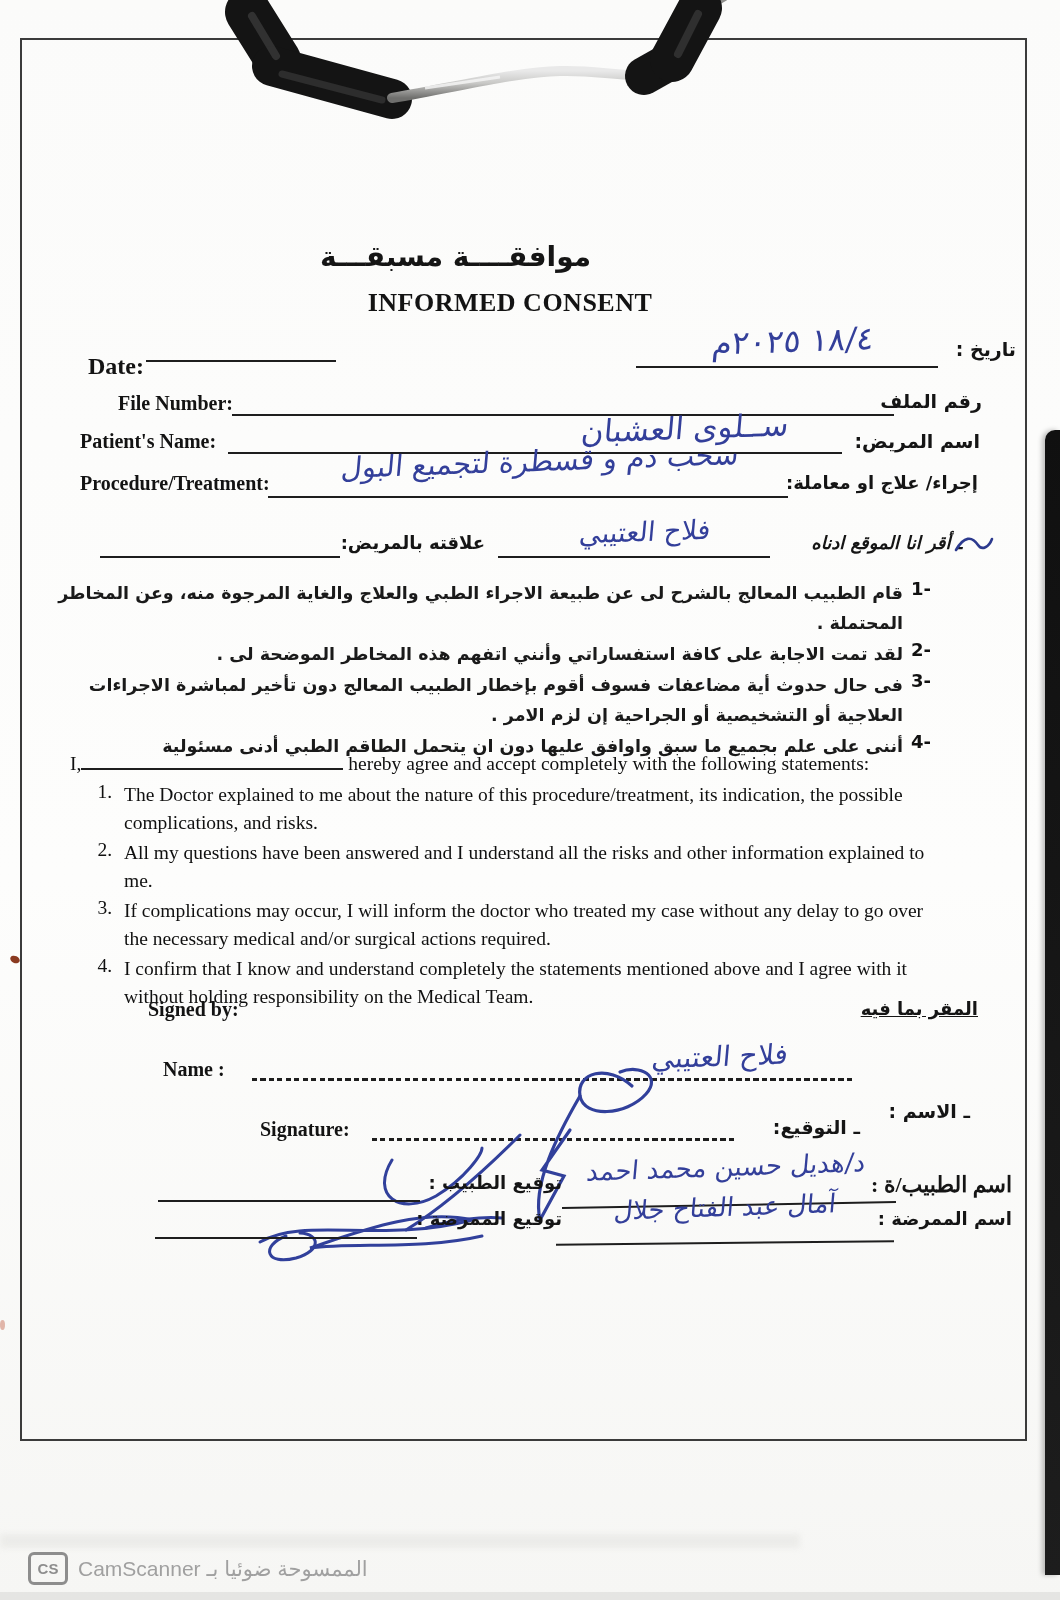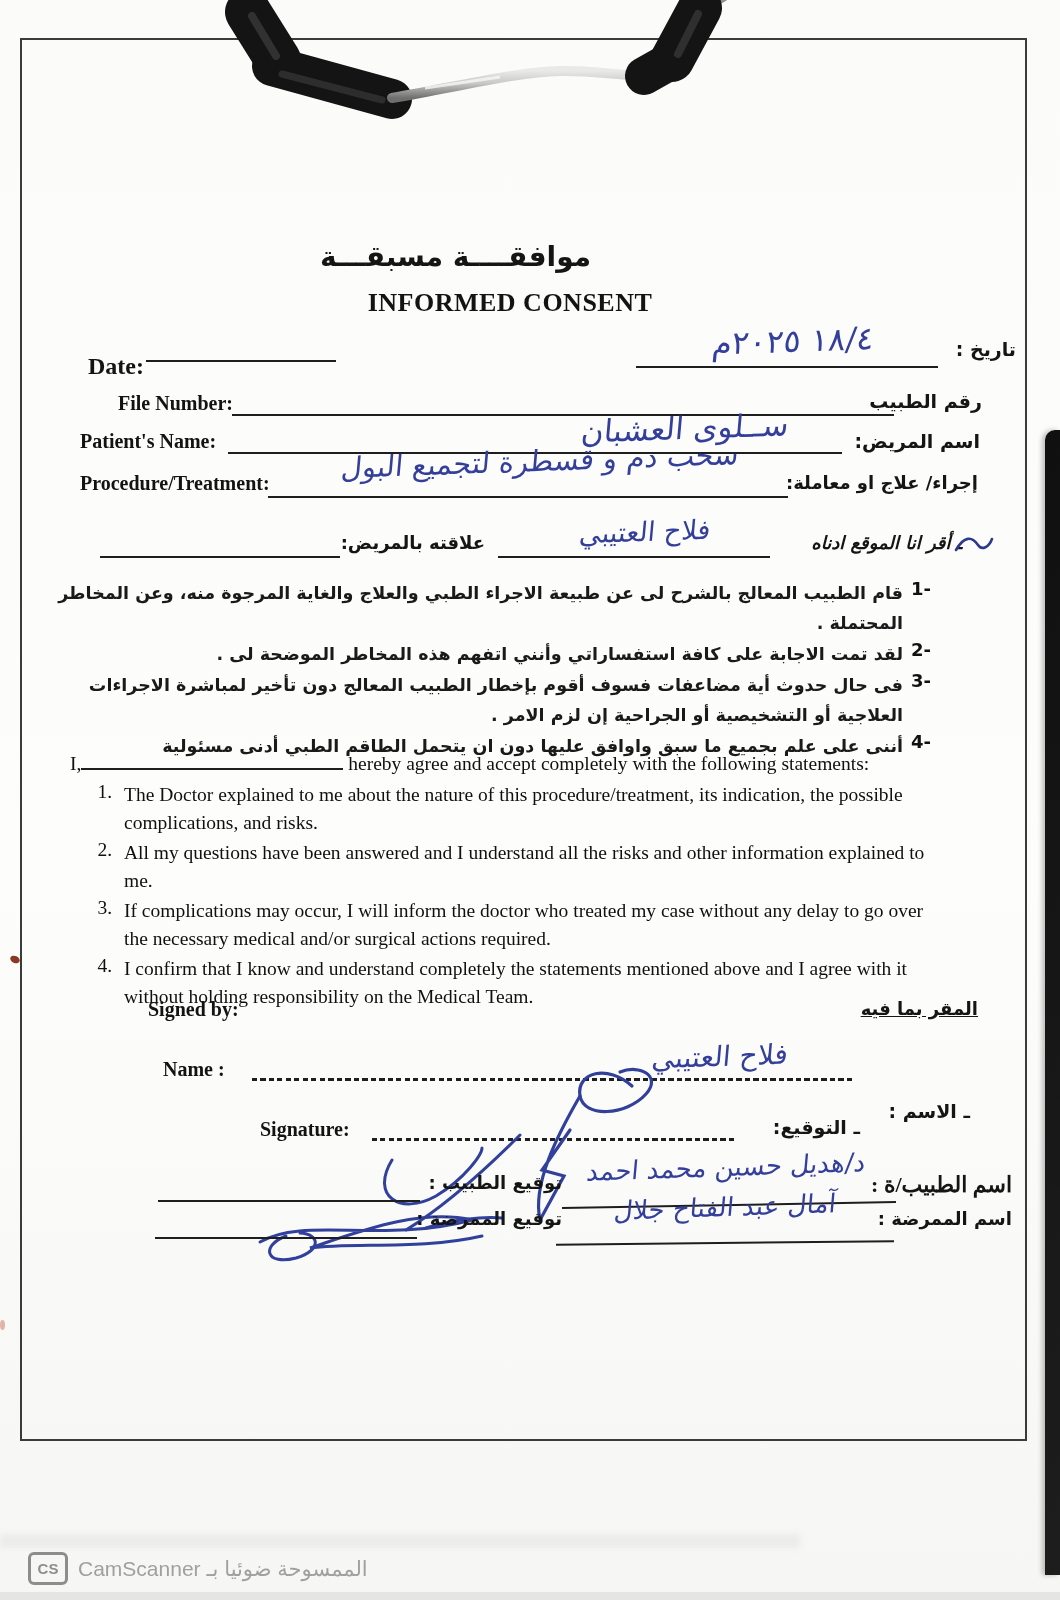--- a/index.html
+++ b/index.html
@@ -64,21 +64,21 @@
   <div class="abs en" style="left:300px;top:288px;width:420px;text-align:center;font-size:26px;letter-spacing:.5px;">INFORMED CONSENT</div>
 
   <div class="abs en" style="left:88px;top:338px;font-size:24px;margin-top:15px;">Date:</div>
   <div class="abs uline" style="left:146px;top:360px;width:190px;"></div>
   <div class="abs hand hand-ltr" style="left:648px;top:322px;width:290px;font-size:32px;text-align:center;">م٢٠٢٥ ١٨/٤</div>
   <div class="abs uline" style="left:636px;top:366px;width:302px;"></div>
   <div class="abs ar" style="left:938px;top:338px;width:78px;font-size:19px;">تاريخ :</div>
 
   <div class="abs en" style="left:118px;top:392px;font-size:20px;">File Number:</div>
   <div class="abs uline" style="left:232px;top:414px;width:662px;"></div>
-  <div class="abs ar" style="left:902px;top:390px;width:80px;font-size:19px;">رقم الطبيب</div>
+  <div class="abs ar" style="left:902px;top:390px;width:80px;font-size:19px;">رقم الملف</div>
 
   <div class="abs en" style="left:80px;top:430px;font-size:20px;">Patient's Name:</div>
   <div class="abs uline" style="left:228px;top:452px;width:614px;"></div>
   <div class="abs hand" style="left:520px;top:410px;width:330px;font-size:31px;text-align:center;">ســلوى العشبان</div>
   <div class="abs ar" style="left:846px;top:430px;width:134px;font-size:19px;">اسم المريض:</div>
 
   <div class="abs en" style="left:80px;top:472px;font-size:20px;">Procedure/Treatment:</div>
   <div class="abs uline" style="left:268px;top:496px;width:520px;"></div>
   <div class="abs hand" style="left:300px;top:444px;width:480px;font-size:29px;text-align:center;">سحب دم و قسطرة لتجميع البول</div>
   <div class="abs ar" style="left:790px;top:472px;width:188px;font-size:18px;">إجراء/ علاج او معاملة:</div>

